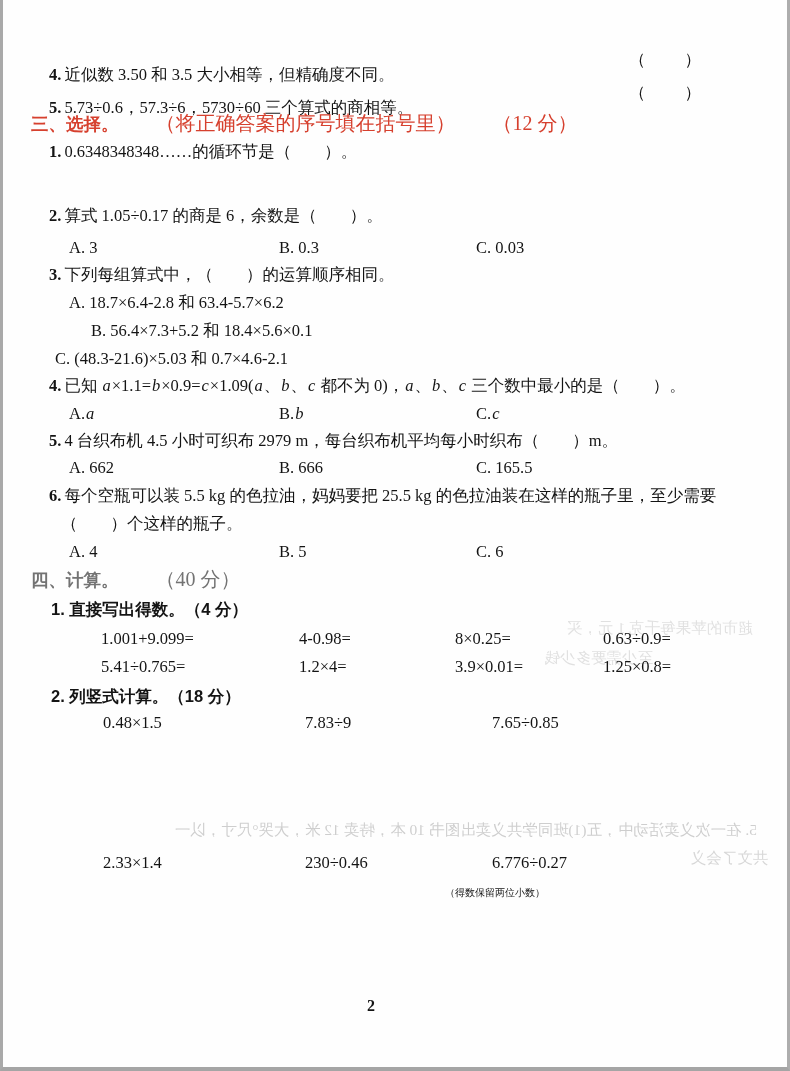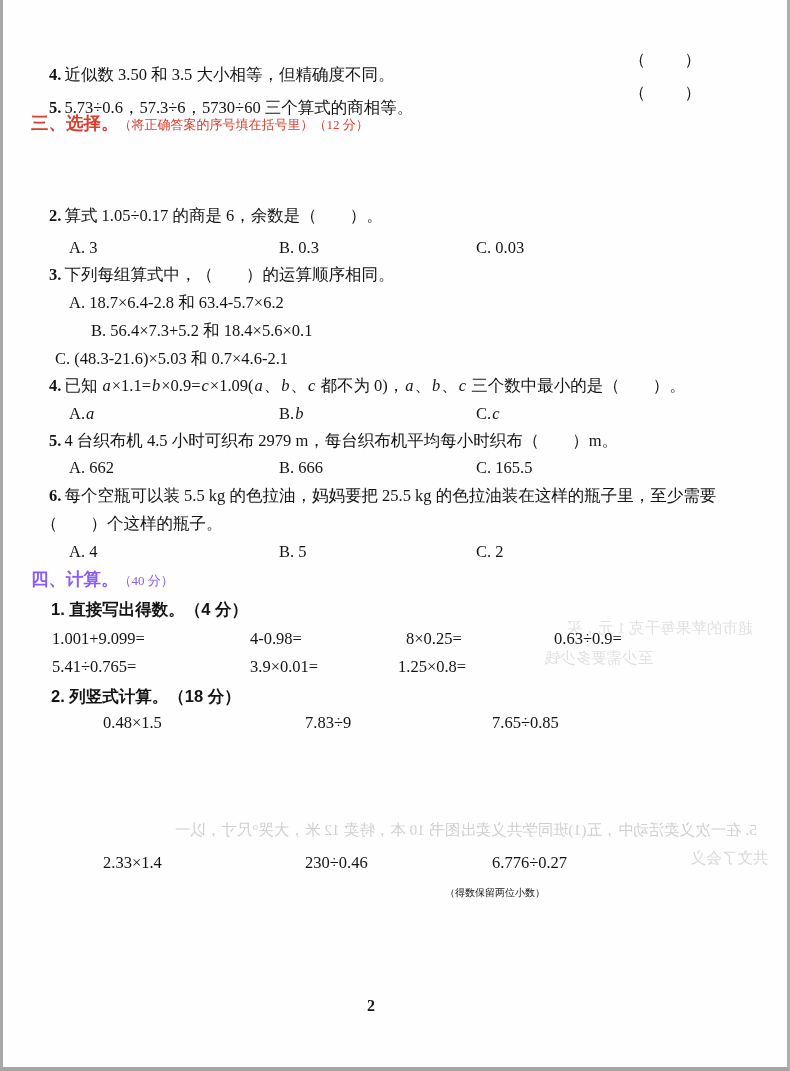--- a/index.html
+++ b/index.html
@@ -16,27 +16,27 @@
     overflow:hidden;
   }
   .abs{position:absolute;left:0;right:0;white-space:nowrap;}
   .qline{padding-left:46px;font-size:16.5px;line-height:24px;}
   .qnum{font-weight:700;margin-right:3px;}
   .judge-line{display:flex;justify-content:space-between;padding-left:46px;padding-right:84px;font-size:16.5px;line-height:24px;}
   .judge-text{white-space:nowrap;margin-top:15px;}
   .bracket{letter-spacing:2px;}
   .sec{left:28px;font-weight:700;font-size:17.5px;line-height:26px;font-family:"Liberation Sans","DejaVu Sans",sans-serif;}
   .red{color:#d6402e;}
-  .sec .instr{font-weight:400;font-family:"Liberation Serif","DejaVu Serif",serif;font-size:13px;}
+  .sec .instr{font-weight:400;font-family:"Liberation Serif","DejaVu Serif",serif;font-size:20px;margin-left:37px;}
   .sub{padding-left:48px;font-weight:700;font-size:16.5px;line-height:24px;font-family:"Liberation Sans","DejaVu Sans",sans-serif;}
   .opts{display:flex;padding-left:66px;font-size:16.5px;line-height:24px;}
   .opts .o1{width:210px;}
   .opts .o2{width:197px;}
   .opts .o3{flex:1;}
-  .mrow{display:flex;padding-left:49px;font-size:16.5px;line-height:24px;align-items:flex-end;}
+  .mrow{display:flex;padding-left:98px;font-size:16.5px;line-height:24px;align-items:flex-end;}
   .mrow .m1{width:198px;}
   .mrow .m2{width:156px;}
   .mrow .m3{width:148px;}
   .mrow .m4{flex:1;}
   .vrow{display:flex;padding-left:100px;font-size:16.5px;line-height:24px;}
   .vrow .v1{width:202px;}
   .vrow .v2{width:187px;}
   .vrow .v3{flex:1;}
   .var{font-style:italic;padding:0 1px;}
   .note{left:442px;font-size:10px;line-height:22px;}
@@ -63,20 +63,23 @@
   </div>
   <div class="abs judge-line" style="top:81px">
     <span class="judge-text"><span class="qnum">5.</span><span>5.73÷0.6，57.3÷6，5730÷60 三个算式的商相等。</span></span>
     <span class="bracket">（　　）</span>
   </div>
 
   <div class="abs sec red" style="top: 110px; color: rgb(214, 64, 46);">
     <span>三、选择。</span><span class="instr">（将正确答案的序号填在括号里）</span><span class="instr">（12 分）</span>
   </div>
 
+  <div class="abs qline" style="top:140px">
+    <span class="qnum">1.</span><span>0.6348348348……的循环节是（　　）。</span>
+  </div>
 
   <div class="abs qline" style="top:204px">
     <span class="qnum">2.</span><span>算式 1.05÷0.17 的商是 6，余数是（　　）。</span>
   </div>
   <div class="abs opts" style="top:236px">
     <span class="o1">A. 3</span>
     <span class="o2">B. 0.3</span>
     <span class="o3">C. 0.03</span>
   </div>
 
@@ -101,40 +104,41 @@
   </div>
   <div class="abs opts" style="top:456px">
     <span class="o1">A. 662</span>
     <span class="o2">B. 666</span>
     <span class="o3">C. 165.5</span>
   </div>
 
   <div class="abs qline" style="top:484px">
     <span class="qnum">6.</span><span>每个空瓶可以装 5.5 kg 的色拉油，妈妈要把 25.5 kg 的色拉油装在这样的瓶子里，至少需要</span>
   </div>
-  <div class="abs qline" style="top:512px;padding-left:38px;">（　　）个这样的瓶子。</div>
+  <div class="abs qline" style="top:512px;padding-left:58px;">（　　）个这样的瓶子。</div>
   <div class="abs opts" style="top:540px">
     <span class="o1">A. 4</span>
     <span class="o2">B. 5</span>
-    <span class="o3">C. 2</span>
+    <span class="o3">C. 6</span>
   </div>
 
-  <div class="abs sec red" style="top: 566px; color: #8b5cf6;">
+  <div class="abs sec red" style="top: 566px; color: #737373;">
     <span>四、计算。</span><span class="instr">（40 分）</span>
   </div>
 
   <div class="abs sub" style="top:597px">1. 直接写出得数。（4 分）</div>
   <div class="abs mrow" style="top:627px">
     <span class="m1">1.001+9.099=</span>
     <span class="m2">4-0.98=</span>
     <span class="m3">8×0.25=</span>
     <span class="m4">0.63÷0.9=</span>
   </div>
   <div class="abs mrow" style="top:655px">
     <span class="m1">5.41÷0.765=</span>
+    <span class="m2">1.2×4=</span>
     <span class="m3">3.9×0.01=</span>
     <span class="m4">1.25×0.8=</span>
   </div>
 
   <div class="abs sub" style="top:684px">2. 列竖式计算。（18 分）</div>
   <div class="abs vrow" style="top:711px">
     <span class="v1">0.48×1.5</span>
     <span class="v2">7.83÷9</span>
     <span class="v3">7.65÷0.85</span>
   </div>

